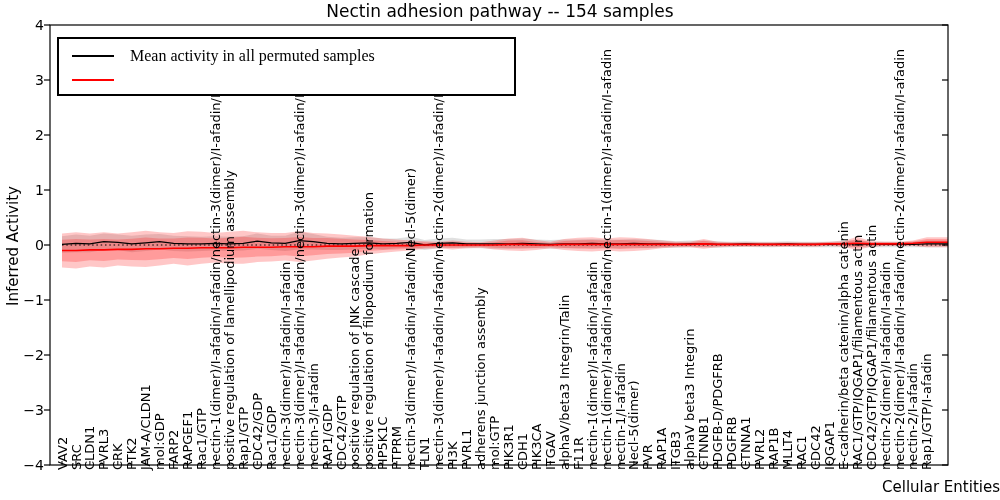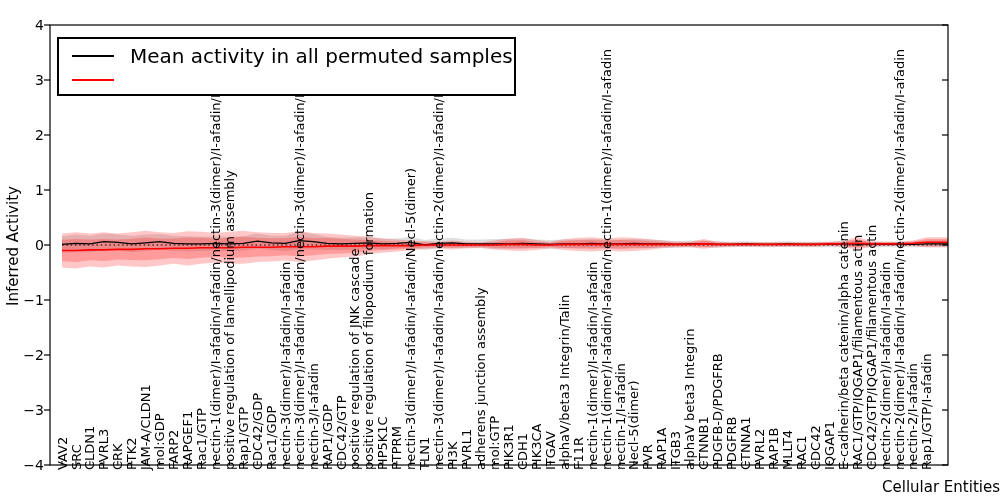--- a/index.html
+++ b/index.html
@@ -10,21 +10,21 @@
        font-size:17px;color:#000;}
   .xlab{position:absolute;left:0;top:478px;width:1000px;text-align:right;font-size:15px;}
   .ylab{position:absolute;left:-57px;top:237px;width:140px;text-align:center;font-size:15px;
        transform:rotate(-90deg);transform-origin:center;}
   .ytick{position:absolute;left:0;width:44px;text-align:right;font-size:14px;height:18px;
        line-height:18px;}
   .legend{position:absolute;left:57px;top:37px;width:459px;height:59px;background:#ffffff;
        border:2px solid #000;box-sizing:border-box;padding-top:5px;}
   .legend-row{display:flex;align-items:center;height:24px;padding-left:13px;}
   .legend-swatch{width:42px;height:2px;margin-right:16px;flex:0 0 auto;}
-  .legend-label{font-size:20px;white-space:nowrap;}
+  .legend-label{font-size:16px;white-space:nowrap;font-family:Liberation Serif, serif;}
 </style>
 </head>
 <body>
 
 <div class="fig">
   <svg id="plot" width="1000" height="500">
       <path d="M62.0,236.2L76.0,234.6L89.9,235.7L103.8,233.4L117.8,234.6L131.8,235.7L145.7,234.6L159.6,234.0L173.6,235.7L187.6,236.2L201.5,236.8L215.4,236.2L229.4,236.8L243.3,236.2L257.3,233.4L271.3,235.7L285.2,235.7L299.1,231.8L313.1,234.0L327.1,236.8L341.0,237.8L354.9,237.3L368.9,237.3L382.8,238.4L396.8,238.4L410.8,236.8L424.7,240.1L438.6,238.4L452.6,237.8L466.5,239.5L480.5,239.5L494.4,238.9L508.4,238.9L522.3,238.4L536.3,239.5L550.3,240.1L564.2,239.5L578.1,239.5L592.1,238.9L606.0,239.5L620.0,239.5L633.9,238.9L647.9,239.5L661.9,240.1L675.8,241.2L689.8,240.6L703.7,240.6L717.6,241.2L731.6,241.7L745.5,241.2L759.5,241.7L773.4,241.7L787.4,241.2L801.3,241.7L815.3,241.7L829.3,241.7L843.2,240.6L857.1,240.6L871.1,241.7L885.0,241.7L899.0,241.7L912.9,241.7L926.9,240.6L948.0,240.6L948.0,247.2L926.9,247.2L912.9,247.2L899.0,247.2L885.0,247.2L871.1,247.2L857.1,247.2L843.2,247.2L829.3,247.2L815.3,247.2L801.3,247.2L787.4,246.7L773.4,247.2L759.5,247.2L745.5,246.7L731.6,247.2L717.6,247.8L703.7,247.2L689.8,247.2L675.8,247.8L661.9,247.8L647.9,248.3L633.9,247.8L620.0,248.3L606.0,248.3L592.1,247.8L578.1,248.3L564.2,248.3L550.3,248.8L536.3,248.3L522.3,248.3L508.4,248.8L494.4,248.8L480.5,248.3L466.5,248.3L452.6,247.8L438.6,248.3L424.7,249.9L410.8,247.8L396.8,248.3L382.8,249.4L368.9,248.3L354.9,249.4L341.0,249.9L327.1,249.9L313.1,249.4L299.1,249.4L285.2,251.1L271.3,249.9L257.3,248.8L243.3,250.5L229.4,251.1L215.4,250.5L201.5,251.1L187.6,251.6L173.6,251.1L159.6,249.4L145.7,251.1L131.8,252.2L117.8,249.9L103.8,249.9L89.9,252.2L76.0,252.2L62.0,252.7Z" fill="#999999" fill-opacity="0.3"></path>
       <path d="M62.0,233.4L76.0,232.3L89.9,233.4L103.8,232.3L117.8,233.4L131.8,232.3L145.7,230.7L159.6,232.3L173.6,232.9L187.6,231.3L201.5,231.8L215.4,232.9L229.4,231.8L243.3,230.7L257.3,232.3L271.3,232.9L285.2,232.9L299.1,231.3L313.1,232.9L327.1,233.4L341.0,234.6L354.9,235.7L368.9,236.8L382.8,238.4L396.8,239.5L410.8,240.6L424.7,241.2L438.6,241.7L452.6,240.6L466.5,241.7L480.5,242.3L494.4,240.6L508.4,238.4L522.3,237.8L536.3,240.1L550.3,241.7L564.2,238.9L578.1,237.8L592.1,237.3L606.0,238.4L620.0,237.3L633.9,237.8L647.9,238.9L661.9,240.6L675.8,241.7L689.8,241.7L703.7,238.9L717.6,241.7L731.6,242.3L745.5,242.3L759.5,242.3L773.4,242.3L787.4,242.3L801.3,242.3L815.3,242.3L829.3,241.7L843.2,241.2L857.1,236.8L871.1,241.2L885.0,241.7L899.0,241.7L912.9,240.6L926.9,237.3L948.0,237.3L948.0,247.2L926.9,247.2L912.9,246.1L899.0,246.1L885.0,246.1L871.1,246.7L857.1,249.9L843.2,246.7L829.3,246.1L815.3,246.7L801.3,246.7L787.4,246.7L773.4,246.7L759.5,246.7L745.5,246.7L731.6,246.7L717.6,247.2L703.7,248.8L689.8,247.2L675.8,247.2L661.9,248.3L647.9,249.9L633.9,251.1L620.0,251.6L606.0,250.5L592.1,251.6L578.1,251.1L564.2,249.9L550.3,248.3L536.3,249.9L522.3,251.1L508.4,250.5L494.4,249.4L480.5,247.8L466.5,248.3L452.6,249.4L438.6,248.3L424.7,248.8L410.8,250.5L396.8,251.6L382.8,252.7L368.9,254.3L354.9,256.6L341.0,257.6L327.1,258.8L313.1,260.4L299.1,262.1L285.2,260.4L271.3,261.5L257.3,262.1L243.3,263.7L229.4,263.7L215.4,262.6L201.5,263.7L187.6,265.4L173.6,263.7L159.6,265.4L145.7,267.0L131.8,266.4L117.8,265.4L103.8,267.6L89.9,266.4L76.0,268.6L62.0,267.6Z" fill="#ff0000" fill-opacity="0.22"></path>
       <path d="M62.0,239.8L76.0,239.1L89.9,239.6L103.8,238.9L117.8,239.4L131.8,238.7L145.7,237.4L159.6,238.5L173.6,238.6L187.6,237.6L201.5,237.7L215.4,238.4L229.4,237.7L243.3,236.8L257.3,237.8L271.3,238.2L285.2,238.0L299.1,236.9L313.1,238.0L327.1,238.1L341.0,238.8L354.9,239.5L368.9,240.0L382.8,241.0L396.8,241.7L410.8,242.4L424.7,242.6L438.6,242.9L452.6,242.2L466.5,242.9L480.5,243.3L494.4,242.2L508.4,240.6L522.3,240.3L536.3,241.9L550.3,242.9L564.2,241.0L578.1,240.3L592.1,239.9L606.0,240.6L620.0,239.9L633.9,240.3L647.9,241.0L661.9,242.0L675.8,242.7L689.8,242.7L703.7,240.8L717.6,242.7L731.6,243.1L745.5,243.1L759.5,243.1L773.4,243.1L787.4,243.1L801.3,243.1L815.3,243.1L829.3,242.5L843.2,242.2L857.1,239.2L871.1,242.2L885.0,242.5L899.0,242.5L912.9,241.6L926.9,239.1L948.0,239.1L948.0,245.4L926.9,245.4L912.9,245.1L899.0,245.3L885.0,245.3L871.1,245.6L857.1,247.5L843.2,245.6L829.3,245.3L815.3,245.8L801.3,245.8L787.4,245.8L773.4,245.8L759.5,245.8L745.5,245.8L731.6,245.8L717.6,246.2L703.7,247.0L689.8,246.2L675.8,246.2L661.9,246.9L647.9,247.9L633.9,248.6L620.0,249.0L606.0,248.3L592.1,249.0L578.1,248.6L564.2,247.9L550.3,247.1L536.3,248.1L522.3,248.6L508.4,248.3L494.4,247.8L480.5,246.7L466.5,247.1L452.6,247.8L438.6,247.1L424.7,247.4L410.8,248.7L396.8,249.4L382.8,250.1L368.9,251.1L354.9,252.7L341.0,253.4L327.1,254.1L313.1,255.3L299.1,256.4L285.2,255.3L271.3,256.2L257.3,256.6L243.3,257.6L229.4,257.8L215.4,257.1L201.5,257.8L187.6,259.0L173.6,258.0L159.6,259.2L145.7,260.3L131.8,260.1L117.8,259.4L103.8,261.0L89.9,260.3L76.0,261.9L62.0,261.2Z" fill="#ff0000" fill-opacity="0.22"></path>
       <line x1="62" y1="245" x2="948" y2="245" stroke="#000000" stroke-width="1" stroke-dasharray="1.5,2.8"></line>
@@ -170,20 +170,21 @@
       <line x1="829.25" y1="465" x2="829.25" y2="461" stroke="#000" stroke-width="1"></line>
       <line x1="843.1999999999999" y1="465" x2="843.1999999999999" y2="461" stroke="#000" stroke-width="1"></line>
       <line x1="857.15" y1="465" x2="857.15" y2="461" stroke="#000" stroke-width="1"></line>
       <line x1="871.0999999999999" y1="465" x2="871.0999999999999" y2="461" stroke="#000" stroke-width="1"></line>
       <line x1="885.05" y1="465" x2="885.05" y2="461" stroke="#000" stroke-width="1"></line>
       <line x1="899" y1="465" x2="899" y2="461" stroke="#000" stroke-width="1"></line>
       <line x1="912.9499999999999" y1="465" x2="912.9499999999999" y2="461" stroke="#000" stroke-width="1"></line>
       <line x1="926.9" y1="465" x2="926.9" y2="461" stroke="#000" stroke-width="1"></line>
     </svg>
 
+  <div class="chart-title">Nectin adhesion pathway -- 154 samples</div>
 
   <div class="ylab">Inferred Activity</div>
 
   <div id="yticks">
       <div class="ytick" style="top: 16px;">4</div>
       <div class="ytick" style="top: 71px;">3</div>
       <div class="ytick" style="top: 126px;">2</div>
       <div class="ytick" style="top: 181px;">1</div>
       <div class="ytick" style="top: 236px;">0</div>
       <div class="ytick" style="top: 291px;">−1</div>

